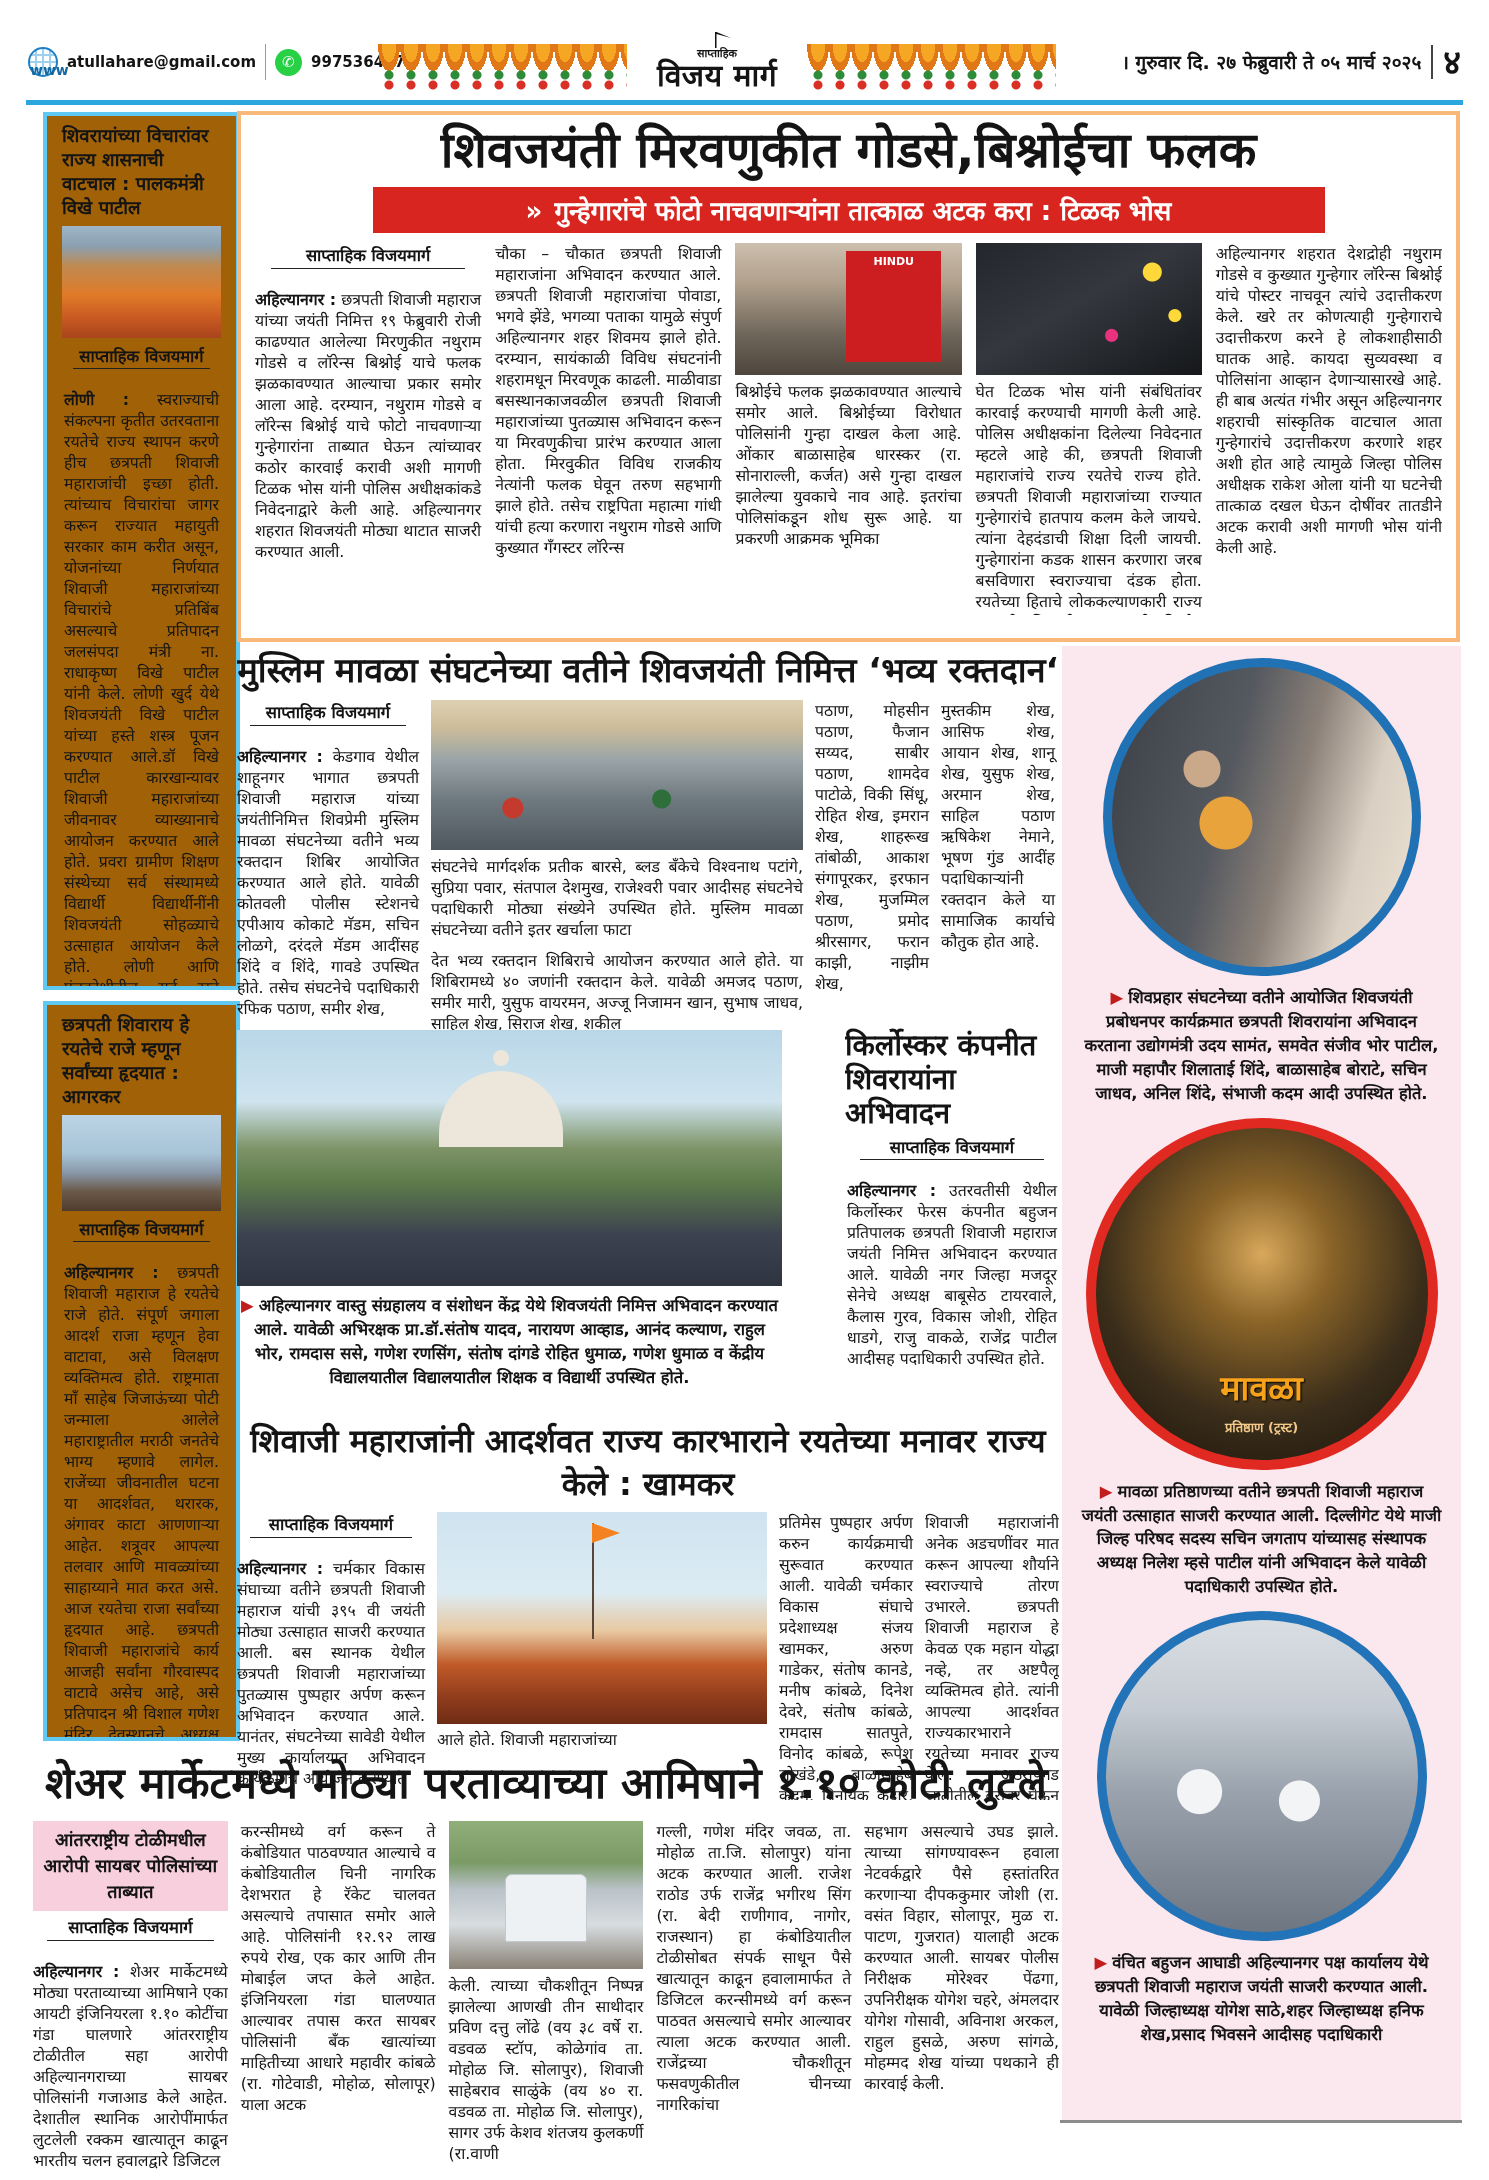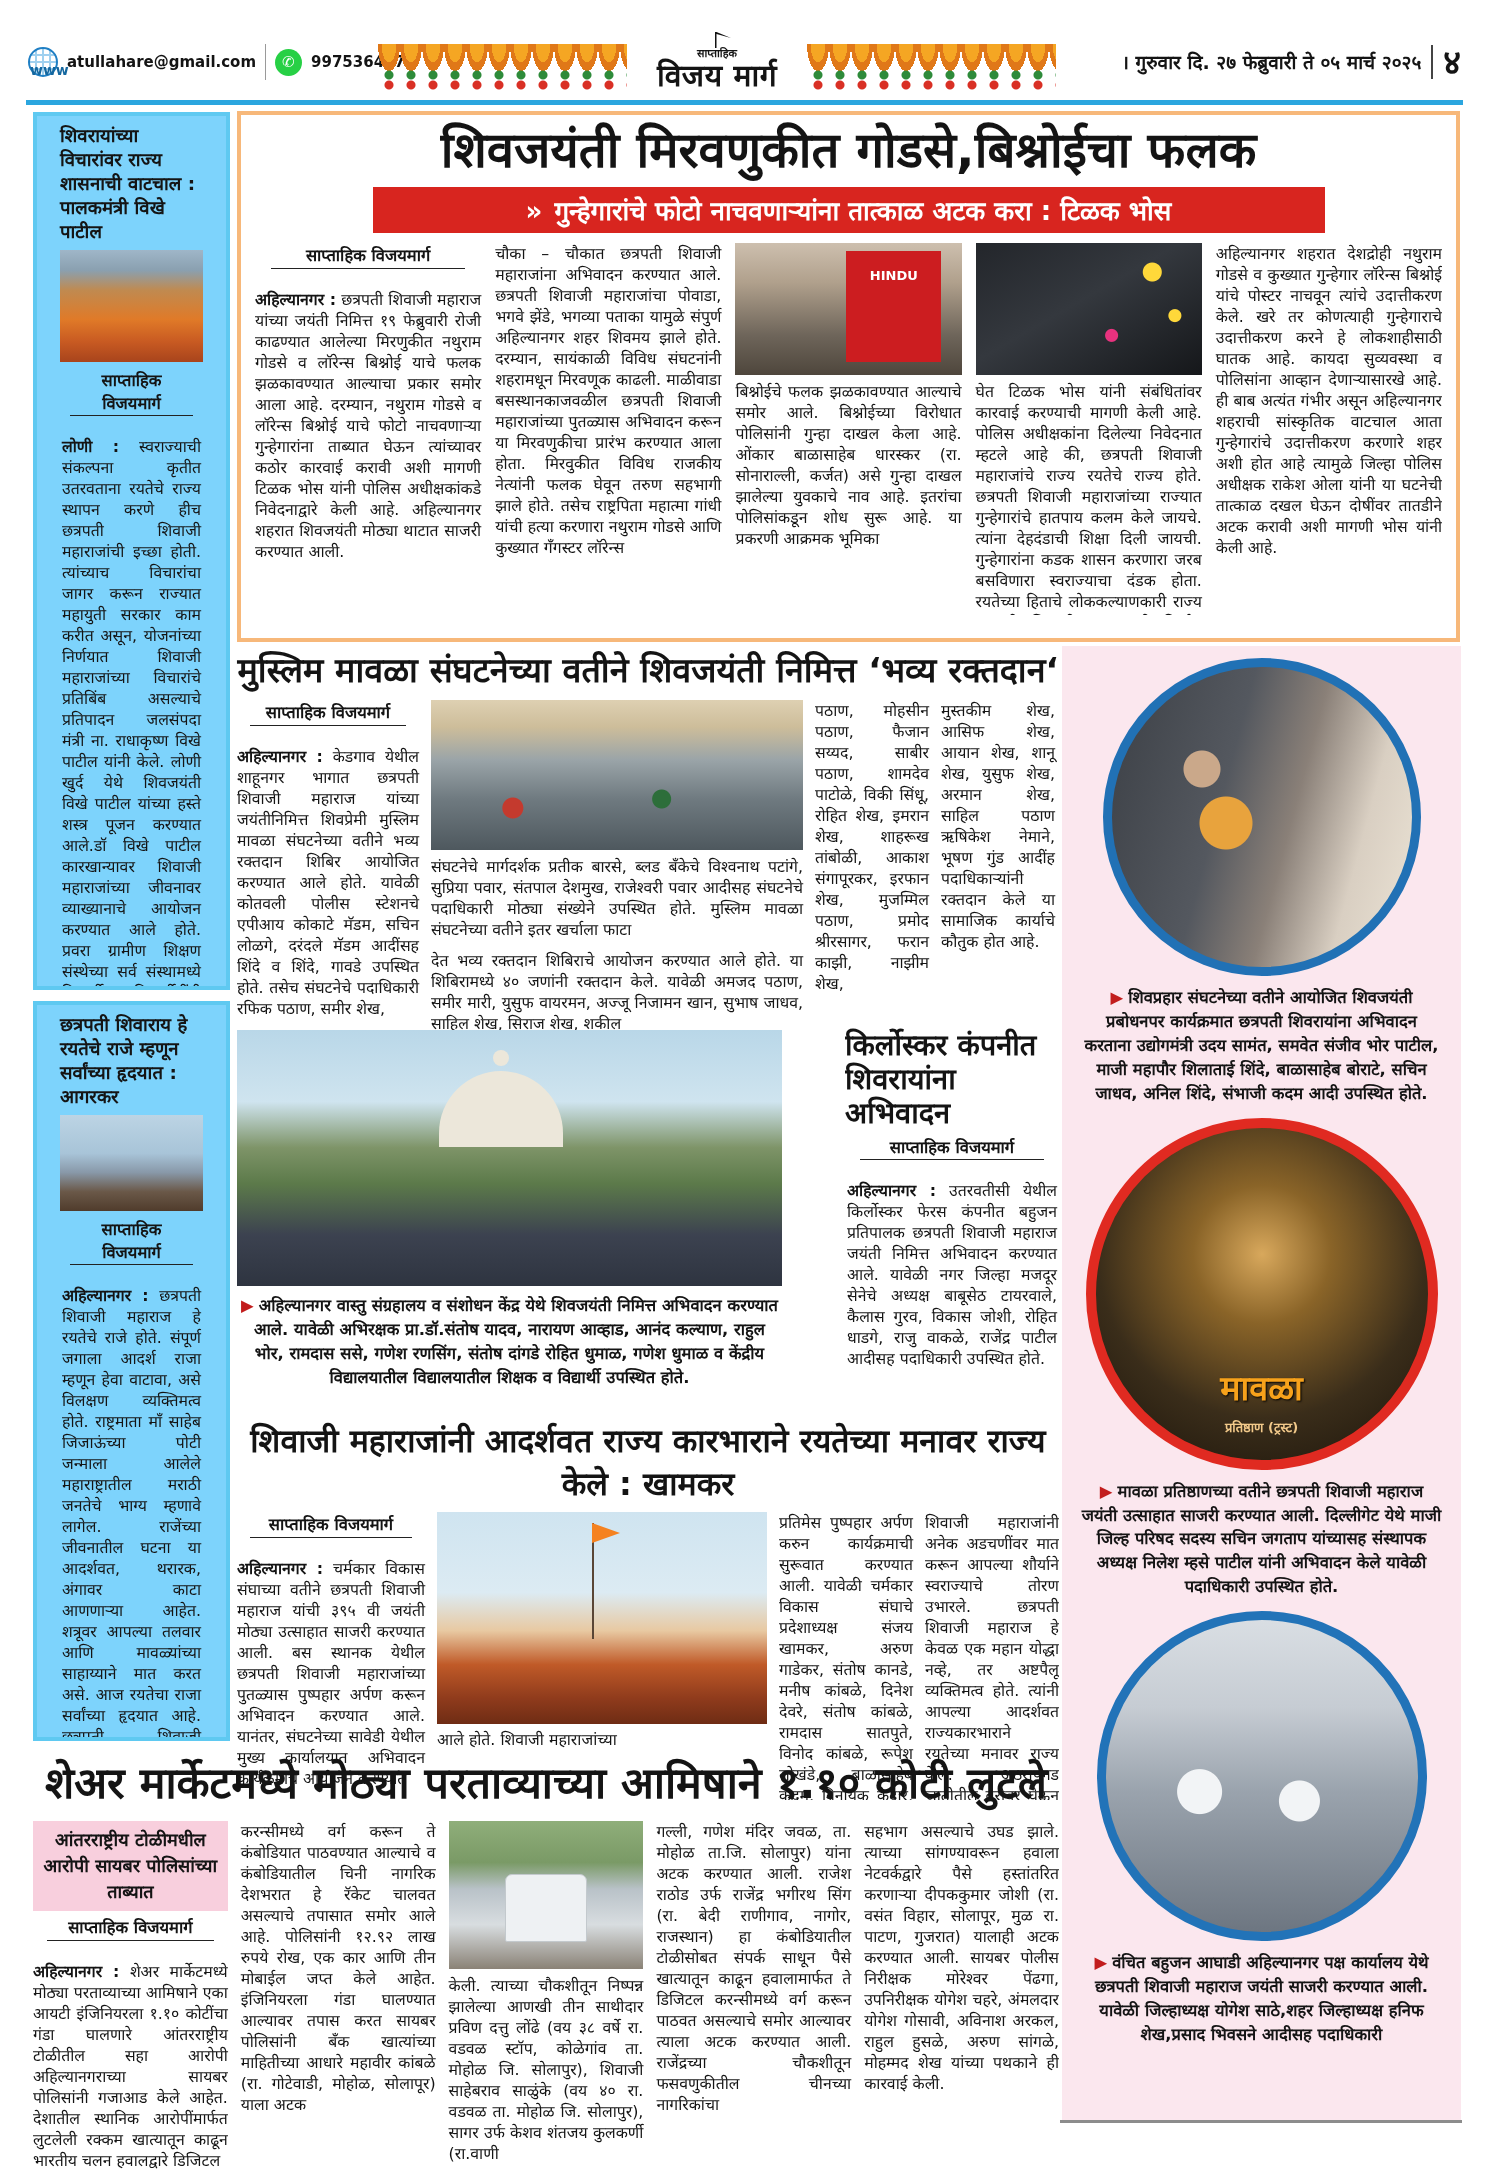--- a/index.html
+++ b/index.html
@@ -36,39 +36,39 @@
   
   .byline { display:block; text-align:center; font-weight:800; font-size:16.5px; margin:2px auto 20px; padding-bottom:1px; border-bottom:1.5px solid #222; width:86%; }
   .btxt { font-size:15.8px; line-height:1.33; text-align:justify; margin:2px; }
   .dl { font-weight:800; }
   .jt { font-size:15.8px; line-height:1.33; text-align:justify; }
   .cap { font-weight:700; font-size:16.5px; line-height:1.45; text-align:center; margin-top:8px; }
   .tri { color:#c21d1d; margin-right:5px; }
   .ph { position:relative; overflow:hidden; }
 
   
-  .sbox { position:absolute; left:33px; width:197px; border:4px solid #5fc9f1; background:#7dd3fc; padding:8px 23px; overflow:hidden; }
+  .sbox { position:absolute; left:43px; width:197px; border:4px solid #5fc9f1; background:#a16207; padding:8px 15px; overflow:hidden; }
   #sbox1 { top:112px; height:878px; }
   #sbox2 { top:1001px; height:740px; }
   .sbox h3 { font-size:18.5px; line-height:1.3; margin:0 0 6px; font-weight:800; }
   .sphoto { height:112px; margin:2px 0 6px; }
   #sbox2 .sphoto { height:96px; }
   .ph-crowd1 { background:linear-gradient(180deg,#9fb6c8 0%,#8aa0b0 18%,#c08a50 36%,#e07a28 62%,#c85a22 82%,#a8441c 100%); }
   .ph-chariot-side { background:linear-gradient(180deg,#bcd4e4 0%,#a8c4d8 40%,#8898a8 60%,#6a5848 80%,#503c2c 100%); }
 
   
   .leadbox { position:absolute; left:237px; top:111px; width:1223px; height:531px; border:4px solid #f7b87a; padding:4px 14px 8px; overflow:hidden; }
   .leadbox h1 { margin:4px 0 8px; text-align:center; font-size:49px; font-weight:800; line-height:1.15; }
   .kicker { width:952px; margin:0 auto 10px; background:#d8251f; color:#fff; font-size:26px; font-weight:800; text-align:center; padding:5px 0; }
   .kicker .chev { margin-right:12px; }
   .leadcols { display:flex; gap:14px; height:372px; overflow:hidden; }
   .lcol { flex:1; font-size:15.8px; line-height:1.33; text-align:justify; }
   .lphoto { height:132px; margin-bottom:6px; }
   .ph-procession { background:linear-gradient(180deg,#cdbfae 0%,#b0a08c 30%,#6e655a 70%,#4e463c 100%); }
-  .placard { position:absolute; right:9%; top:6%; width:42%; height:84%; background:#cc1d20; color:#fff; font-weight:800; font-size:13px; text-align:center; padding-top:16px; }
+  .placard { position:absolute; right:9%; top:6%; width:42%; height:84%; background:#cc1d20; color:#fff; font-weight:800; font-size:11px; text-align:center; padding-top:4px; }
   .ph-night { background:
       radial-gradient(circle at 78% 22%, #ffd83a 0 9px, transparent 10px),
       radial-gradient(circle at 60% 70%, #e8327e 0 6px, transparent 7px),
       radial-gradient(circle at 88% 55%, #ffd83a 0 6px, transparent 7px),
       linear-gradient(150deg,#23262b 0%,#34383e 45%,#15171a 100%); }
 
   
   .section2 { position:absolute; left:237px; top:646px; width:822px; }
   .section2 h2 { margin:0 0 8px; text-align:center; font-size:34px; font-weight:800; }
   .s2body { display:flex; gap:12px; height:338px; overflow:hidden; }

